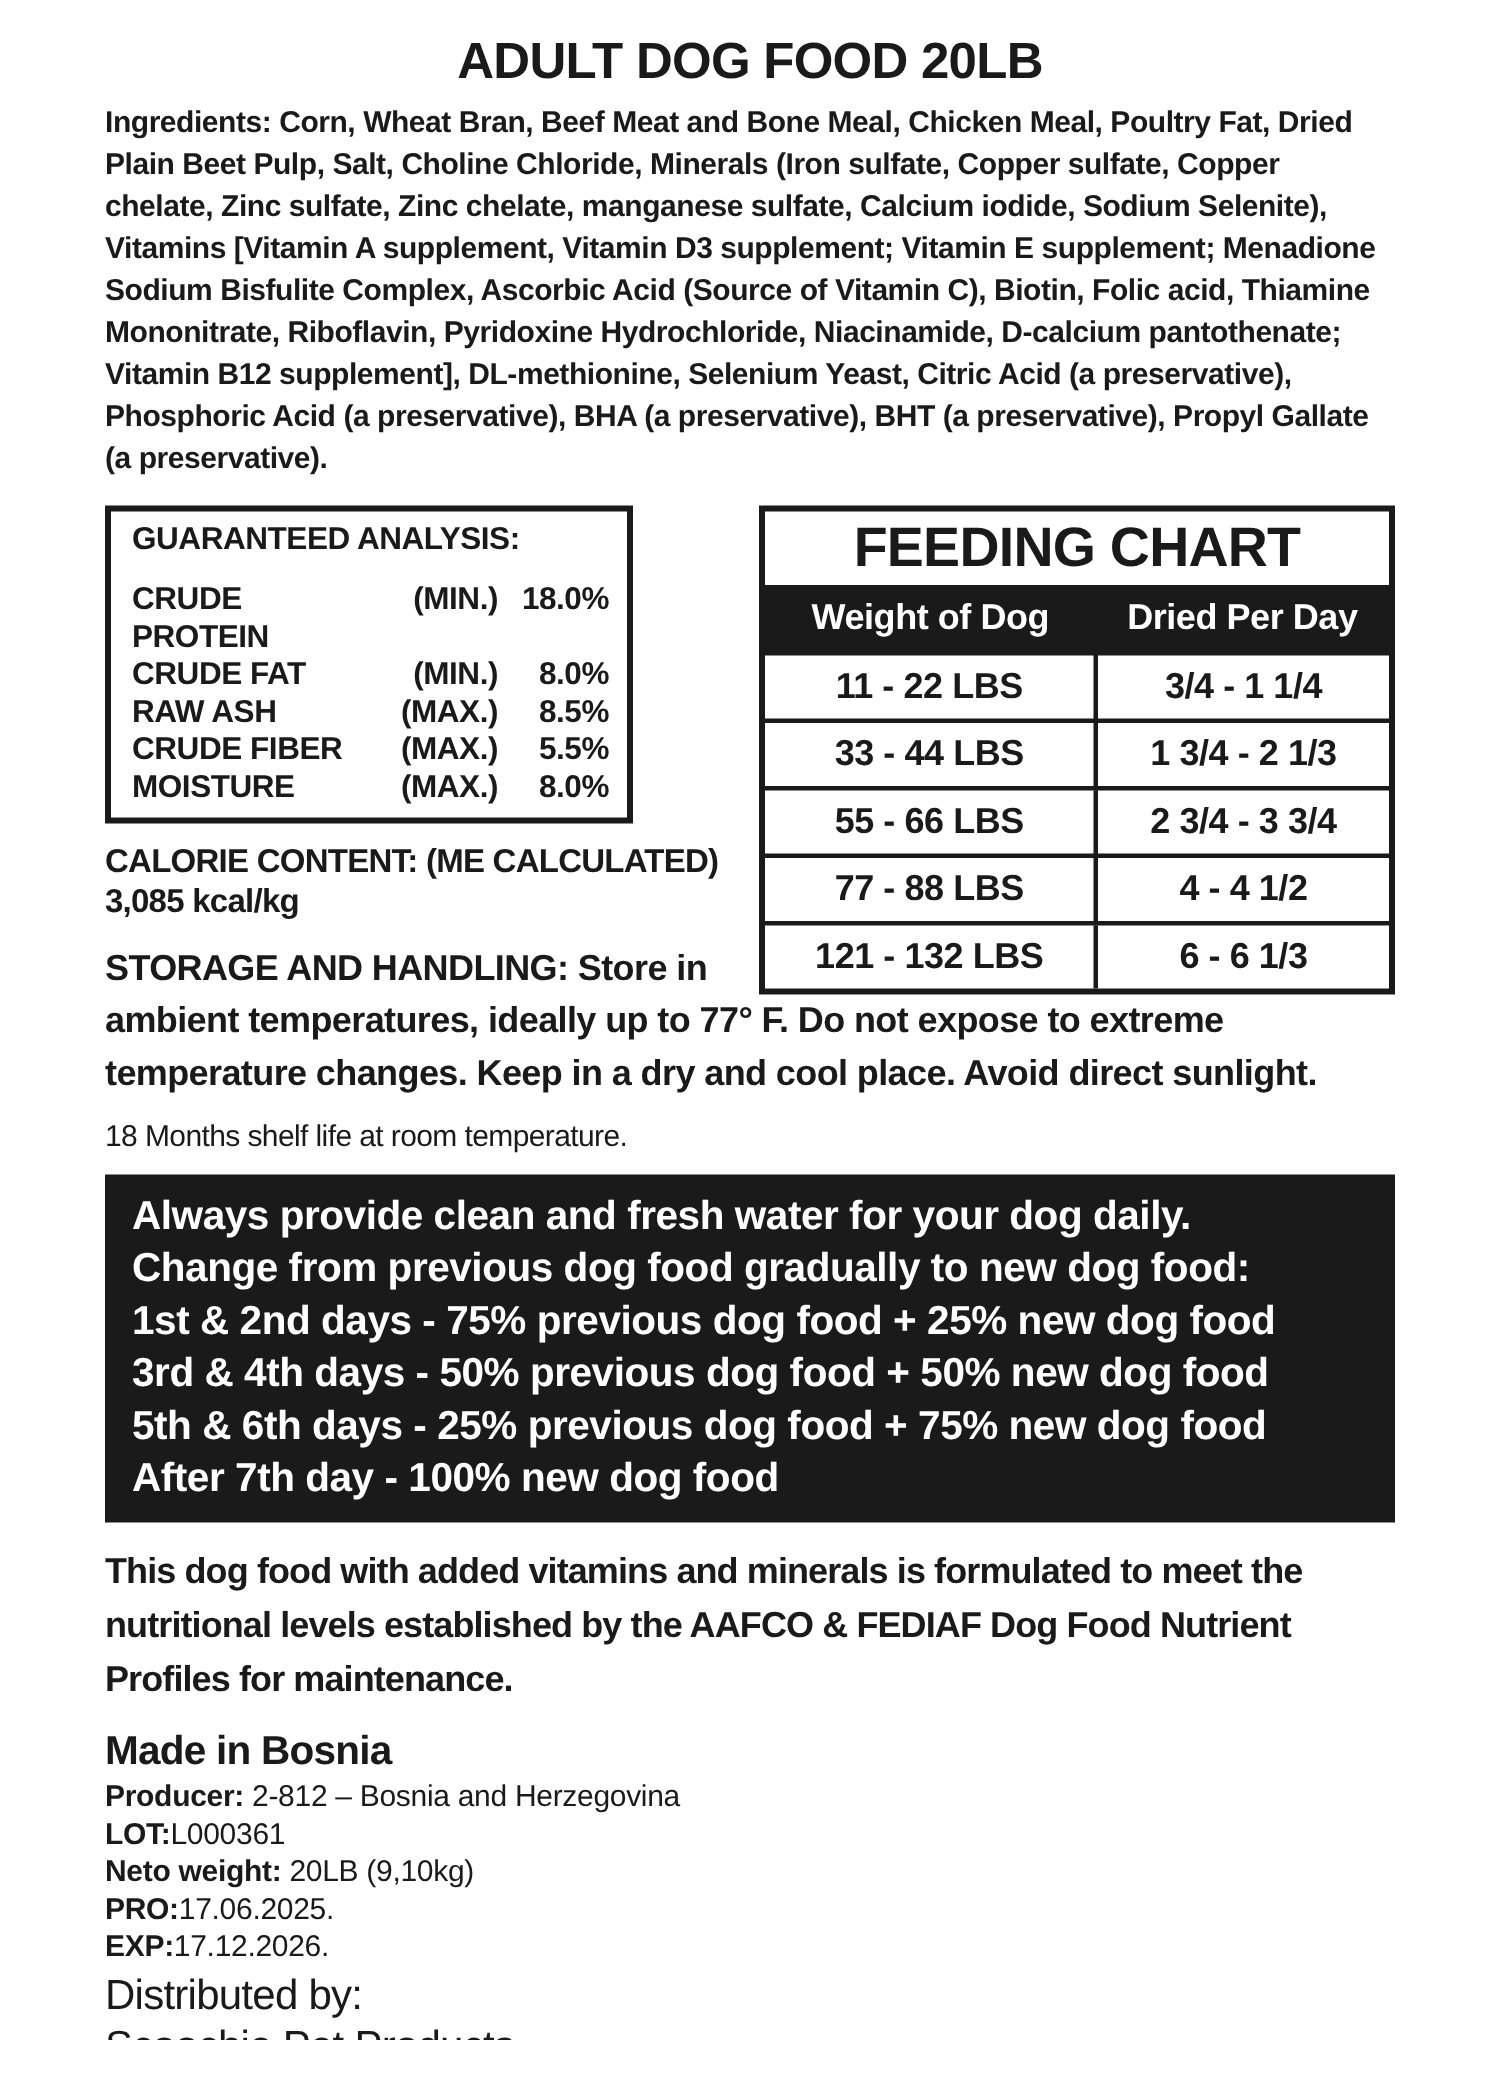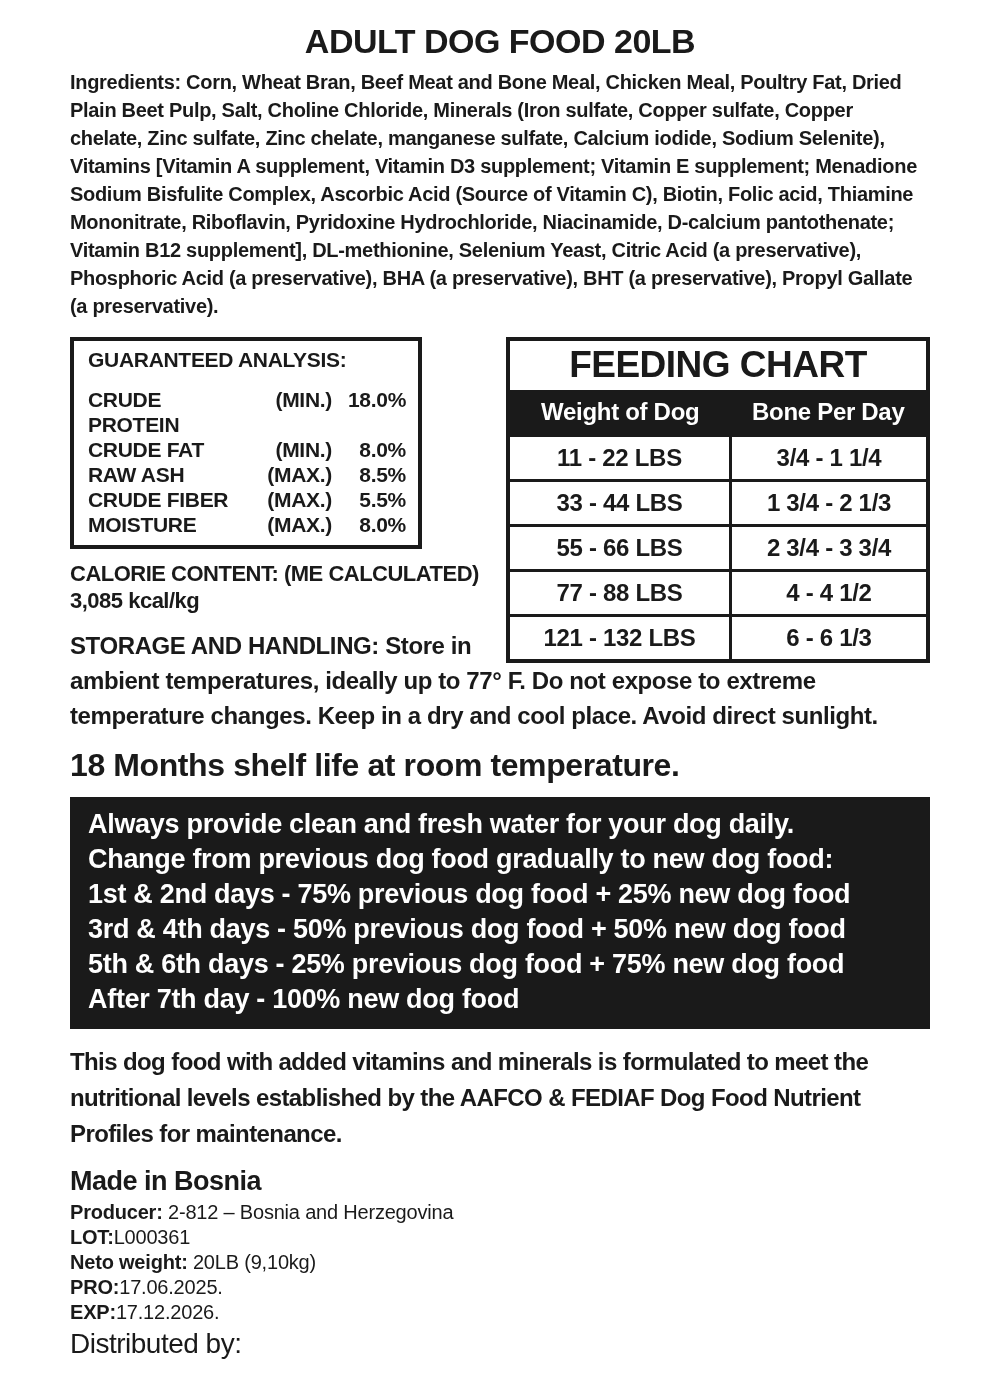--- a/index.html
+++ b/index.html
@@ -26,21 +26,21 @@
   .ga-row { display:flex; font-size:21px; font-weight:700; line-height:25px; letter-spacing:-0.3px; }
   .ga-name { flex:1; }
   .ga-limit { width:84px; text-align:right; }
   .ga-value { width:74px; text-align:right; }
 
   .calorie { margin-top:11px; font-size:22px; font-weight:700; letter-spacing:-0.5px; line-height:27px; }
 
   .storage { margin-top:14px; font-size:24px; line-height:35px; font-weight:600; letter-spacing:-0.4px; }
   .storage-label { font-weight:700; }
 
-  .shelf { clear:both; margin-top:14px; font-size:32px; font-weight:700; letter-spacing:-0.4px; }
+  .shelf { clear:both; margin-top:14px; font-size:20px; font-weight:400; letter-spacing:-0.4px; }
 
   .black-box { margin-top:13px; background:#1a1a1a; color:#fff; padding:10px 18px 12px 18px; }
   .black-box div { font-size:27px; font-weight:700; line-height:35px; letter-spacing:-0.3px; }
 
   .aafco { margin-top:15px; font-size:24px; font-weight:600; letter-spacing:-0.6px; line-height:36px; }
 
   .bottom { display:flex; margin-top:14px;flex-direction:column; }
   .bottom-left { width:455px; }
   .made-in { font-size:27px; font-weight:600; letter-spacing:-0.5px; margin-bottom:3px; }
   .detail-line { font-size:20px; line-height:25px; letter-spacing:-0.2px; font-weight:500; }
@@ -64,21 +64,21 @@
   <p class="ingredients">Ingredients: Corn, Wheat Bran, Beef Meat and Bone Meal, Chicken Meal, Poultry Fat, Dried Plain Beet Pulp, Salt, Choline Chloride, Minerals (Iron sulfate, Copper sulfate, Copper chelate, Zinc sulfate, Zinc chelate, manganese sulfate, Calcium iodide, Sodium Selenite), Vitamins [Vitamin A supplement, Vitamin D3 supplement; Vitamin E supplement; Menadione Sodium Bisfulite Complex, Ascorbic Acid (Source of Vitamin C), Biotin, Folic acid, Thiamine Mononitrate, Riboflavin, Pyridoxine Hydrochloride, Niacinamide, D-calcium pantothenate; Vitamin B12 supplement], DL-methionine, Selenium Yeast, Citric Acid (a preservative), Phosphoric Acid (a preservative), BHA (a preservative), BHT (a preservative), Propyl Gallate (a preservative).</p>
 
   <section class="mid">
 
     <div class="feeding-chart">
       <div class="fc-title">FEEDING CHART</div>
       <table class="fc-table">
         <thead>
           <tr>
             <th>Weight of Dog</th>
-            <th>Bone Per Day</th>
+            <th>Dried Per Day</th>
           </tr>
         </thead>
         <tbody>
           <tr>
             <td>11 - 22 LBS</td>
             <td>3/4 - 1 1/4</td>
           </tr>
           <tr>
             <td>33 - 44 LBS</td>
             <td>1 3/4 - 2 1/3</td>

